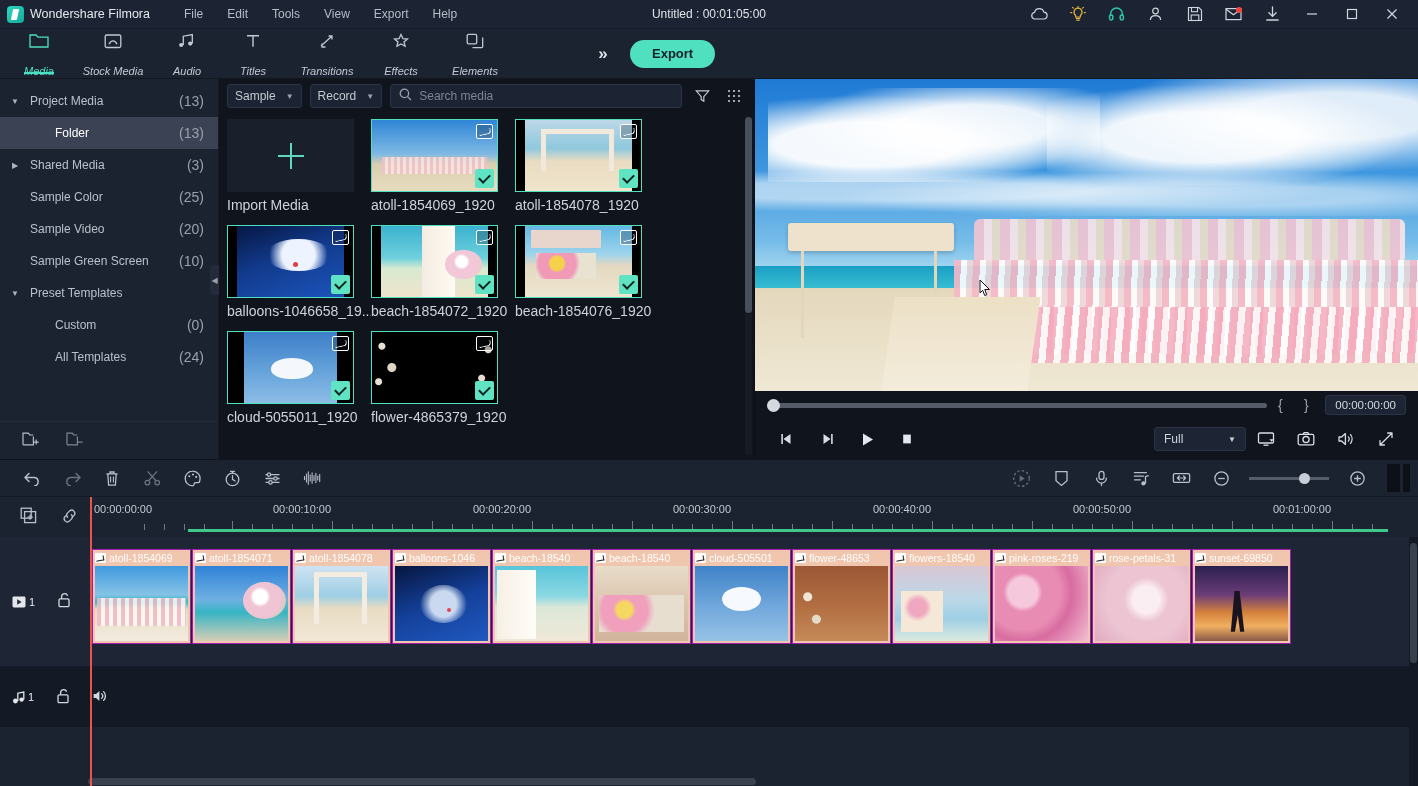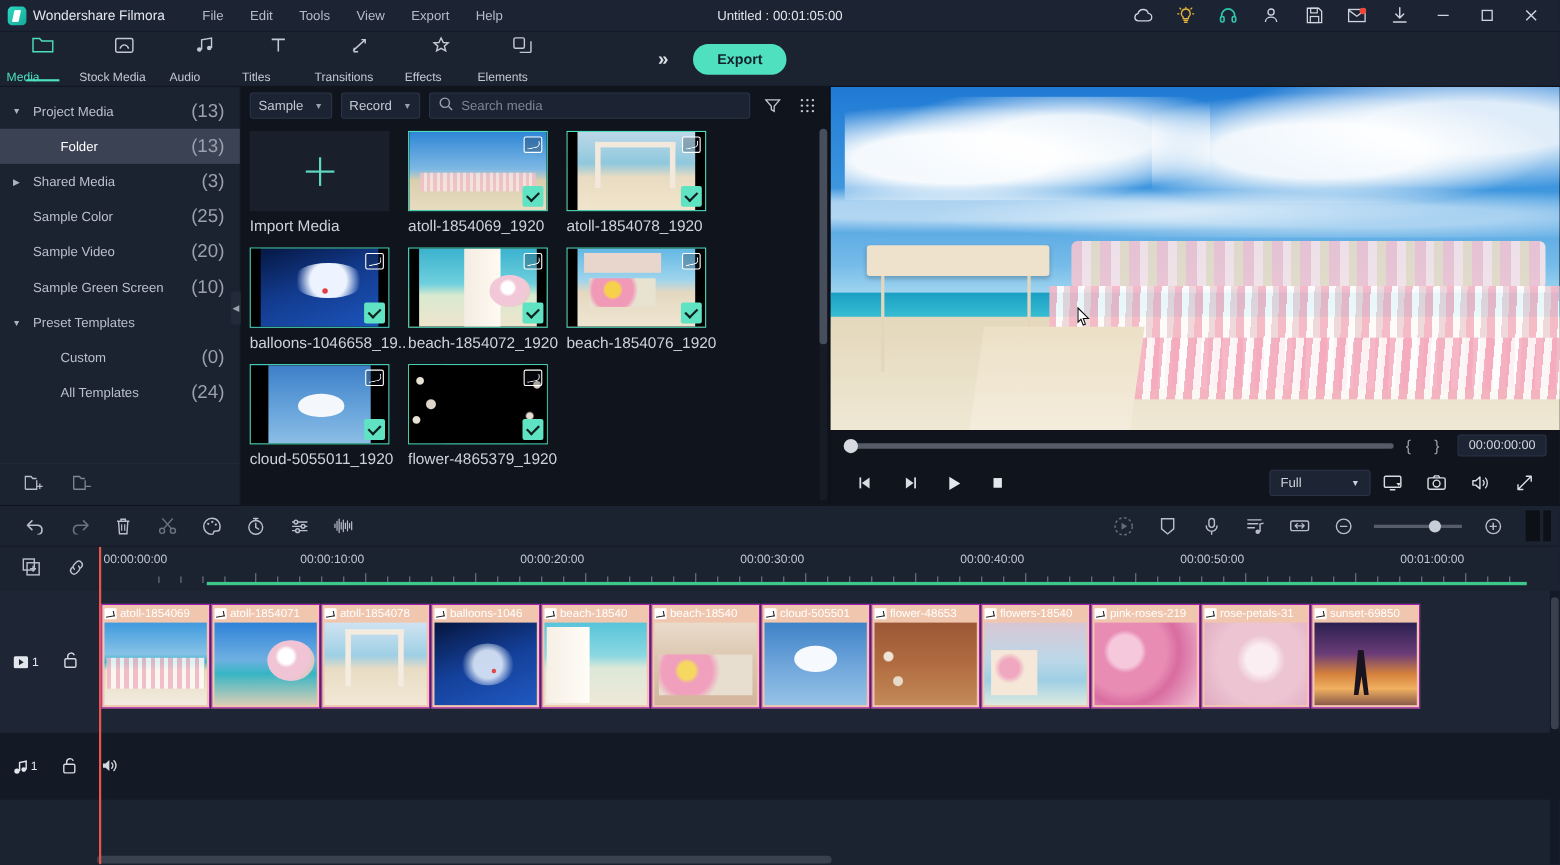--- a/index.html
+++ b/index.html
@@ -46,22 +46,22 @@
   }
   .winbtn { width: 40px; height: 29px; display:flex; align-items:center; justify-content:center; }
 
   
   .toolbar {
     height: 50px; background: #1b2230; display: flex; align-items: stretch;
     border-bottom: 1px solid #12161f; flex: none; position: relative;
   }
   .tabs { display: flex; padding-left: 6px; }
   .tab {
-    width: 66px; display: flex; flex-direction: column; 
-    justify-content: center; gap: 15px; cursor: default; position: relative; padding-top:2px;
+    width: 66px; display: flex; flex-direction: column; align-items: center;
+    justify-content: center; gap: 15px; cursor: default; position: relative; padding-top:2px;font-style:italic;
   }
   .tab .ic { height: 17px; display:flex; align-items:center; justify-content:center; color:#c3c9d2;}
   .tab .lb { font-size: 11px; color: #c3c9d2; white-space: nowrap; }
   .tab.active .ic, .tab.active .lb { color: #4de0c0; }
   .tab.active:after {
     content:""; position: absolute; bottom: 4px; left: 50%; transform: translateX(-50%);
     width: 30px; height: 2px; background: #4de0c0;
   }
   .tab.w-wide { width: 82px; }
   .chev-more {
@@ -84,21 +84,21 @@
     border-right: 1px solid #141a26; display:flex; flex-direction:column;
   }
   .side-list { padding-top: 6px; flex: 1; }
   .side-row {
     height: 32px; display: flex; align-items: center; padding-right: 14px;
     font-size: 12px; color: #bac0cb; cursor: default;
   }
   .side-row.sel { background: #3a4253; color: #ffffff; }
   .side-arrow { width: 30px; display:flex; align-items:center; justify-content:center; font-size: 8px; color:#aeb4bf; }
   .side-label { flex: 1; }
-  .side-count { color: #9aa1ad; font-size: 17px; }
+  .side-count { color: #9aa1ad; font-size: 14px; }
   .indent .side-label { padding-left: 25px; }
   .side-bottom {
     height: 38px; display: flex; align-items: center; gap: 26px; padding-left: 22px;
     border-top: 1px solid #232a38;
   }
   .collapse-handle {
     position: absolute; right: -1px; top: 186px; width: 9px; height: 30px;
     background: #232b3a; border-radius: 3px 0 0 3px; display:flex; align-items:center;
     justify-content:center; color:#9aa1ad; font-size:8px;
   }

